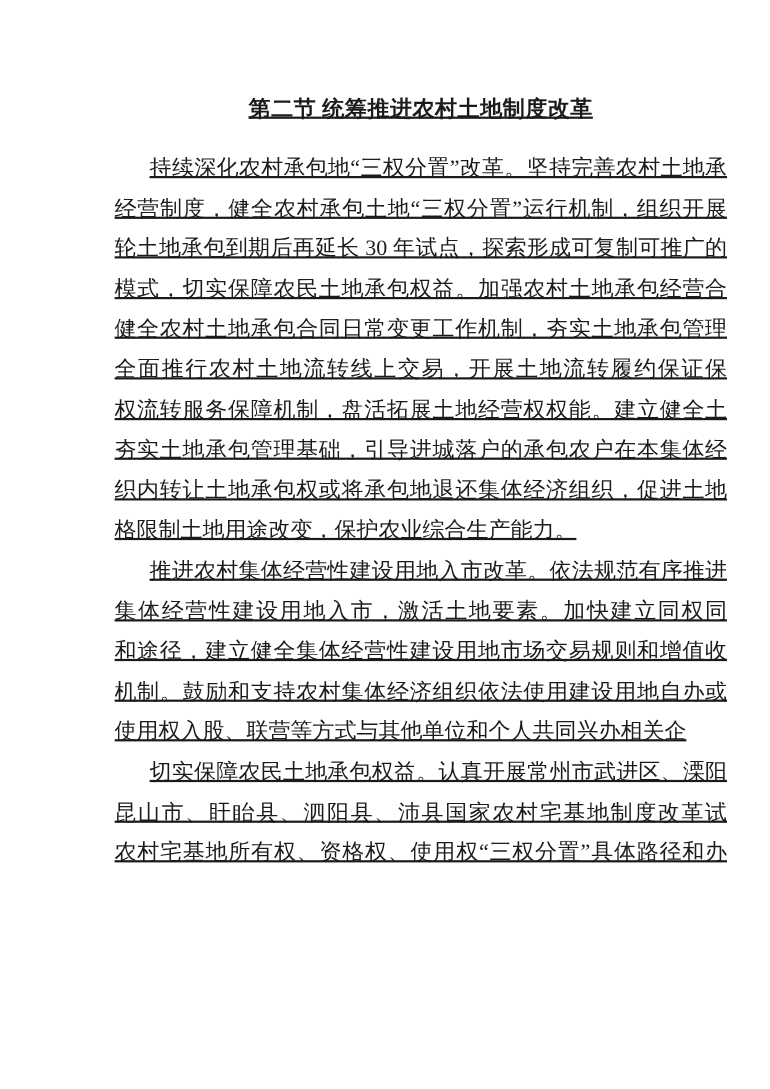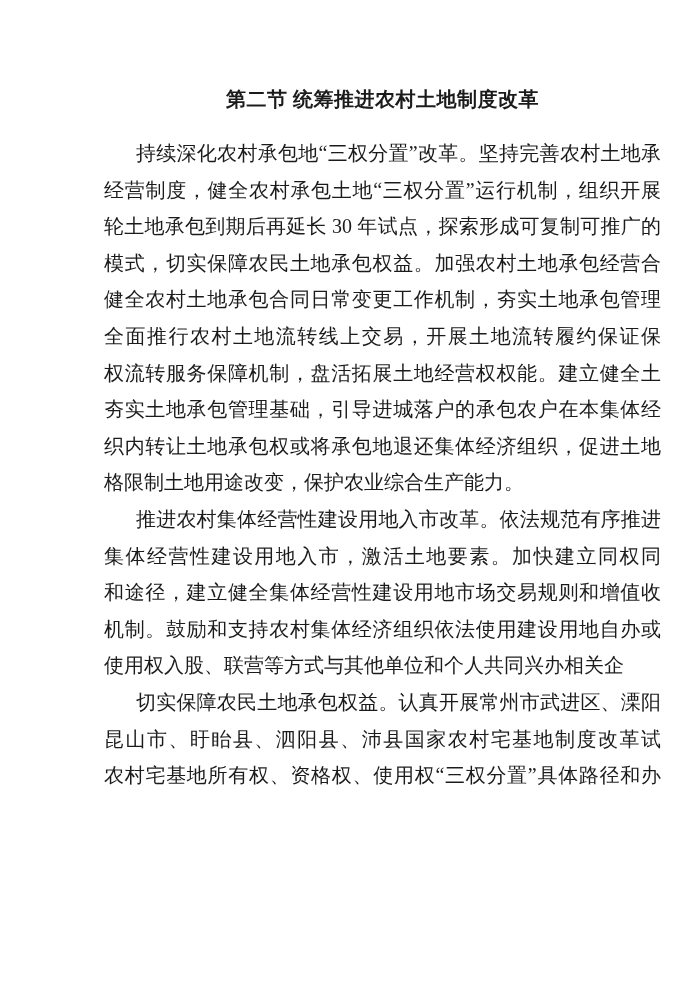--- a/index.html
+++ b/index.html
@@ -12,20 +12,21 @@
     width: 700px;
     height: 990px;
     background: #ffffff;
     overflow: hidden;
     font-family: "Liberation Serif", "DejaVu Serif", serif;
     color: #1b1b1b;
   }
   .content {
     margin-left: 104px;
     margin-right: 39px; 
+    text-decoration: underline;
   }
   .doc-title {
     padding-top: 83px;
     height: 32px;
     line-height: 32px;
     font-size: 20px;
     font-weight: 700;
     text-align: center;
     letter-spacing: 0.5px;
     white-space: nowrap;

